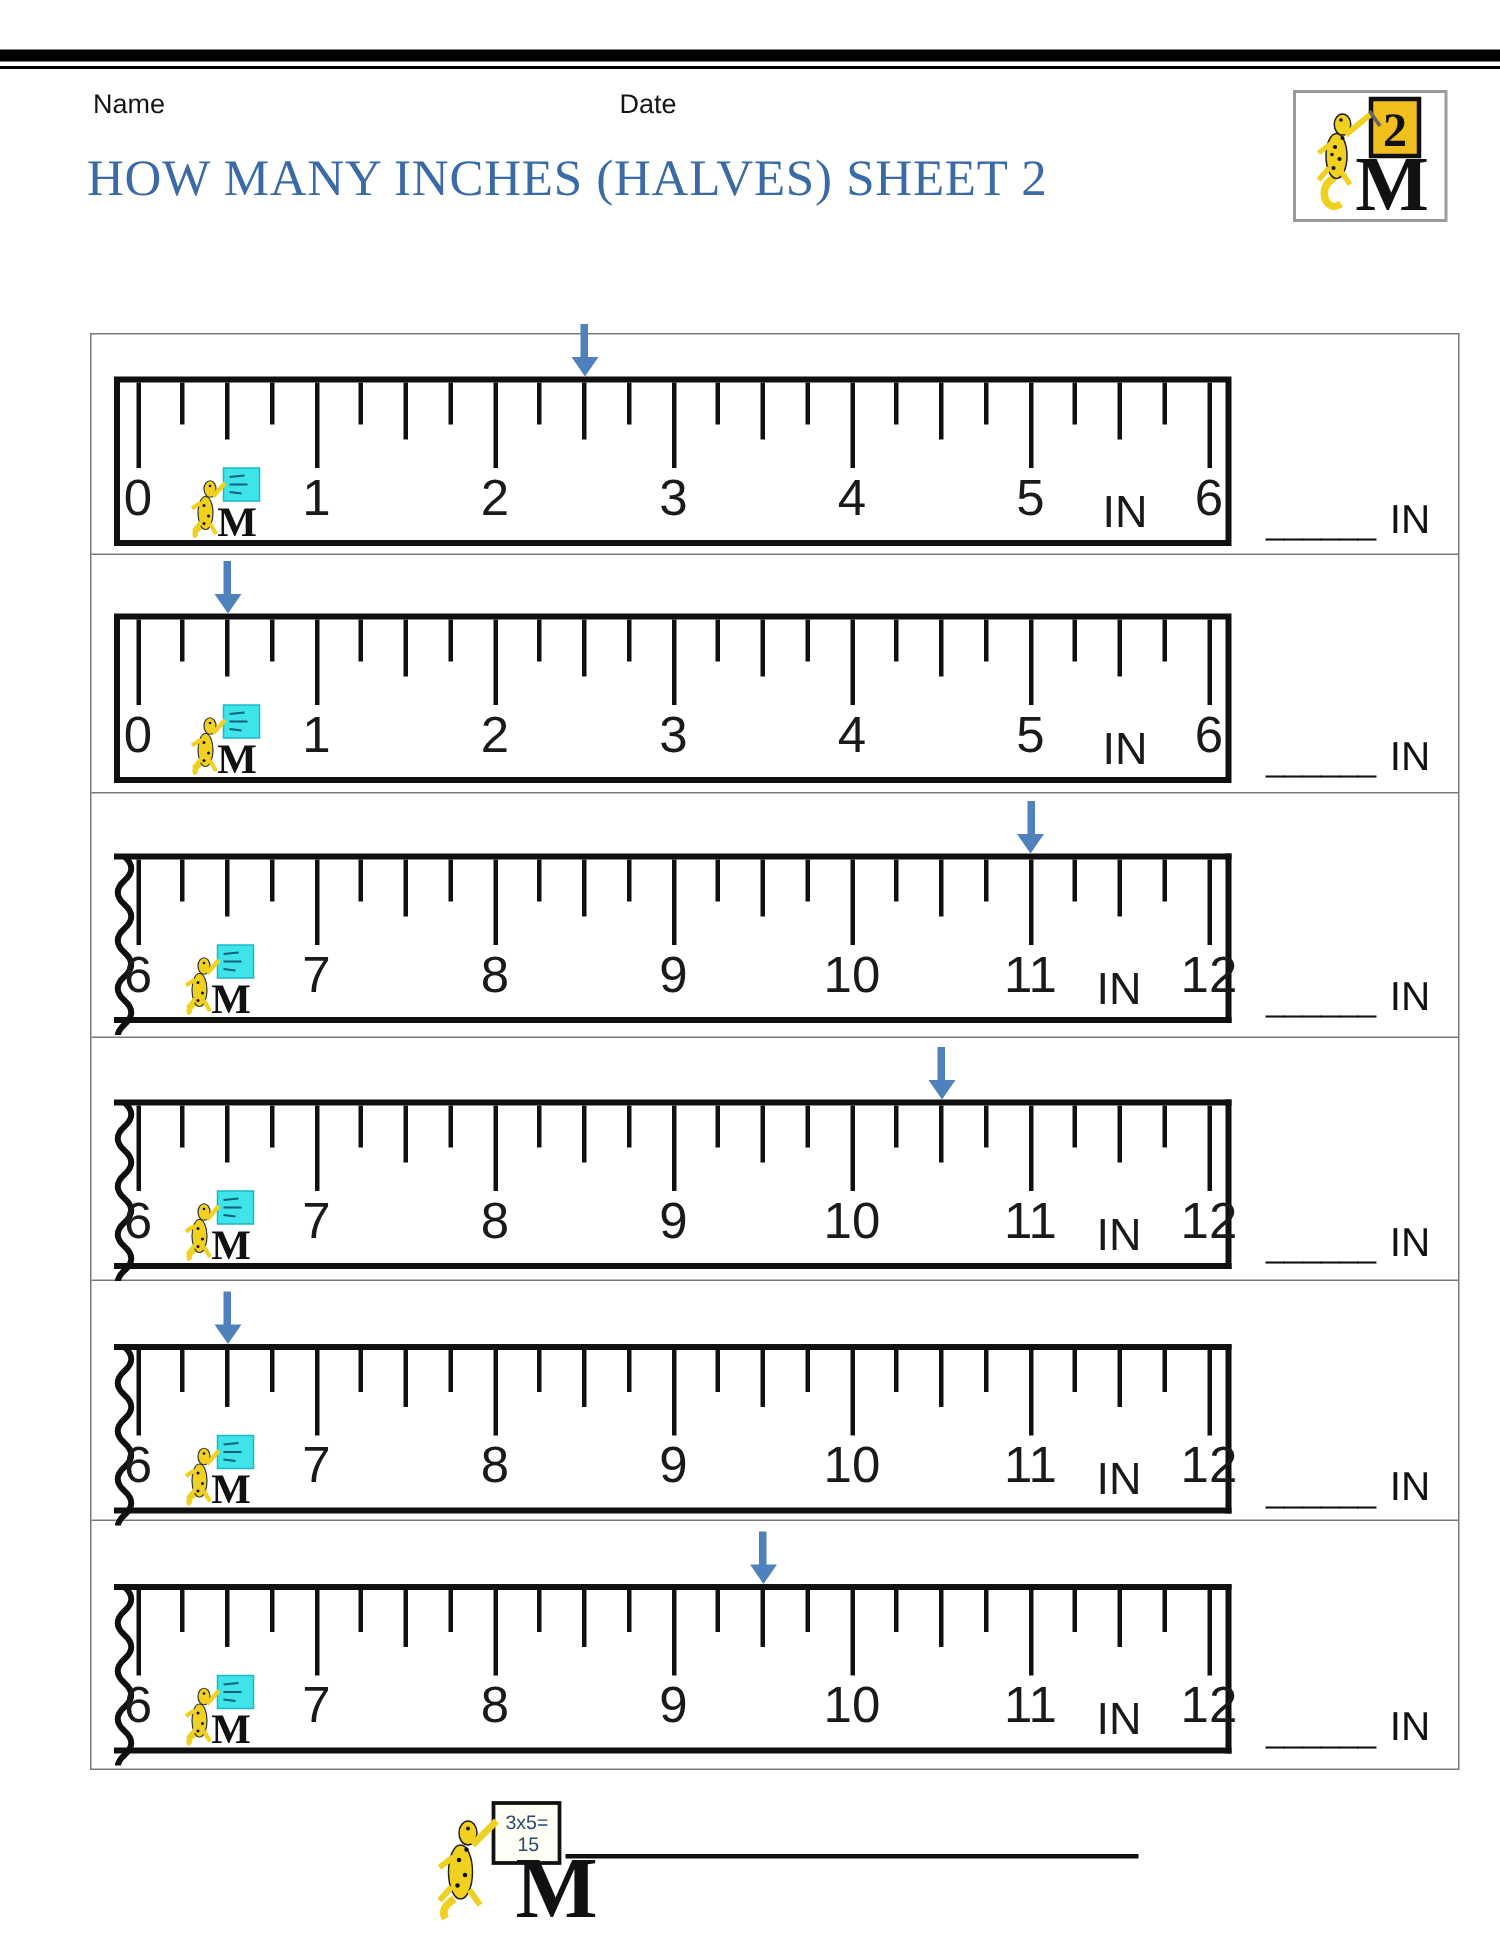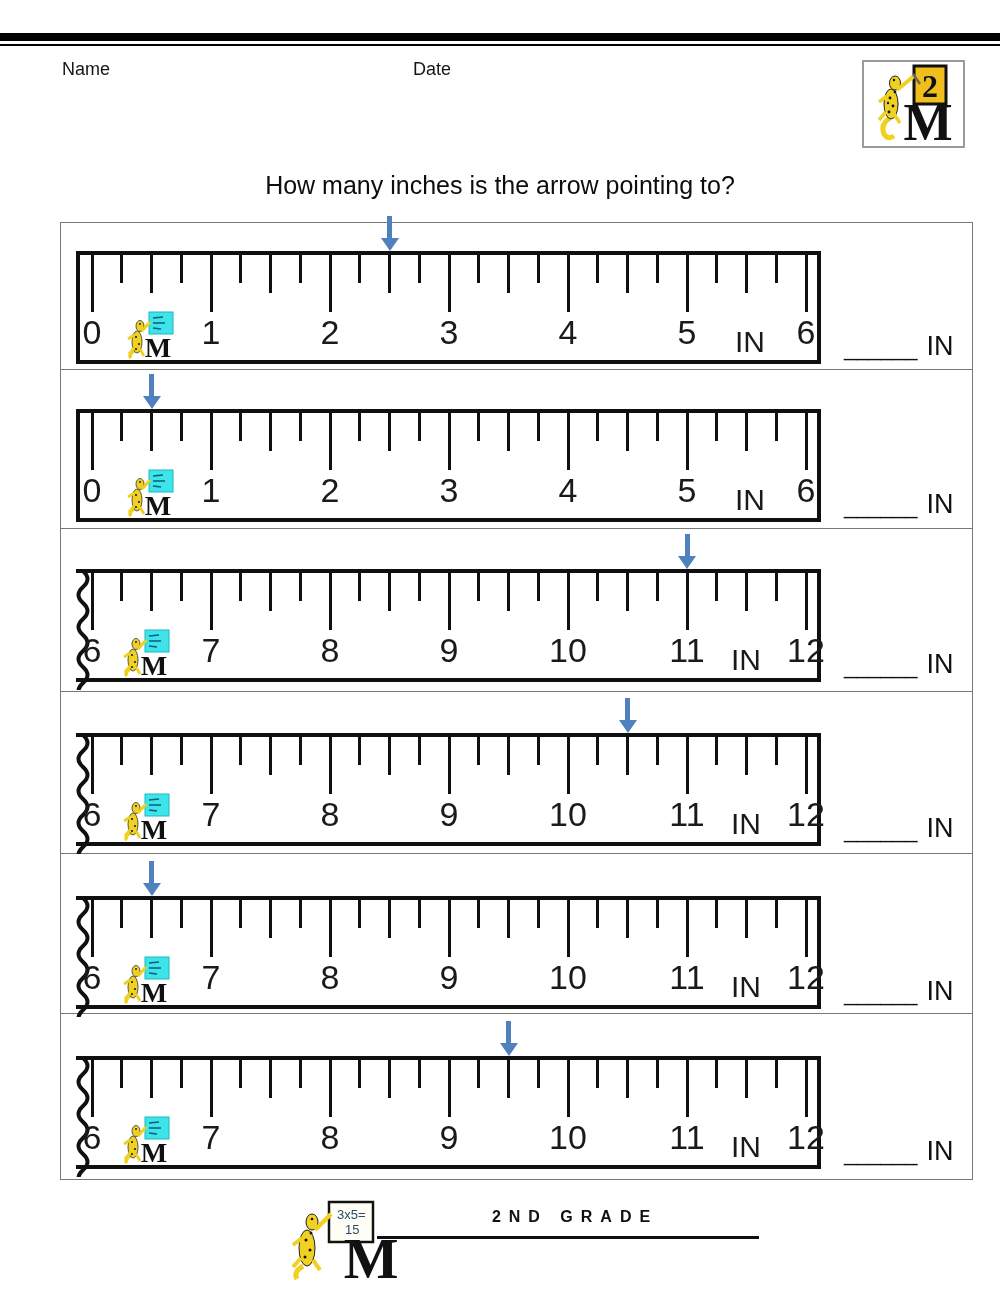--- a/index.html
+++ b/index.html
@@ -79,22 +79,22 @@
         <circle cx="26" cy="36" r="1.4" fill="#111"></circle>
           <circle cx="29" cy="44" r="1.4" fill="#111"></circle>
         <circle cx="25" cy="50" r="1.4" fill="#111"></circle>
           <circle cx="31" cy="30" r="1.4" fill="#111"></circle>
         <circle cx="30" cy="18" r="1.2" fill="#111"></circle>
           <circle cx="24" cy="41" r="1.2" fill="#111"></circle>
       </g>
     </svg>
   </div>
 
-
-  <div class="abs prompt">How many inches is the arrow pointing to?</div>
+  <div class="abs title">HOW MANY INCHES (HALVES) SHEET 2</div>
+
 
   <div class="abs qtable" id="qtable">
       <div class="qrow" style="height: 147px;">
         <div class="ruler" style="top: 28px;">
           <div class="tick" style="height: 57px; left: 10.5px;"></div>
           <div class="tick" style="height: 28px; left: 40.25px;"></div>
           <div class="tick" style="height: 38px; left: 70px;"></div>
           <div class="tick" style="height: 28px; left: 99.75px;"></div>
           <div class="tick" style="height: 57px; left: 129.5px;"></div>
           <div class="tick" style="height: 28px; left: 159.25px;"></div>
@@ -470,17 +470,16 @@
         <path d="M32,30 L48,14" stroke="#f0d122" stroke-width="4.5"></path>
         <path d="M18,58 l-8,9 M30,60 l7,10 M19,38 l-9,7" stroke="#f0d122" stroke-width="4"></path>
         <circle cx="23" cy="40" r="1.5" fill="#111"></circle>
           <circle cx="27" cy="50" r="1.5" fill="#111"></circle>
         <circle cx="22" cy="57" r="1.5" fill="#111"></circle>
           <circle cx="28" cy="33" r="1.5" fill="#111"></circle>
         <circle cx="29" cy="19" r="1.3" fill="#111"></circle>
       </g>
       <text x="88" y="78" font-family="Liberation Serif,serif" font-size="58" font-weight="bold" fill="#111" text-anchor="middle">M</text>
     </svg>
-    <div class="f-grade">2ND GRADE</div>
     <div class="f-line"></div>
   </div>
 
 </div>
 
 </body></html>

